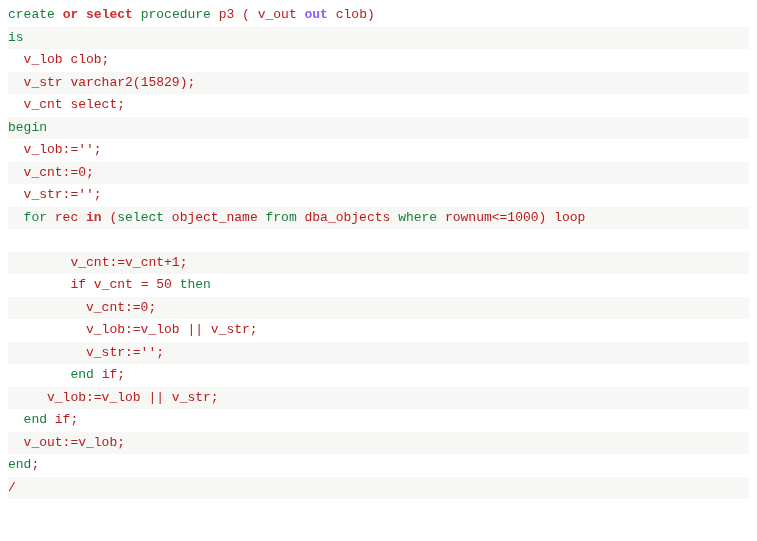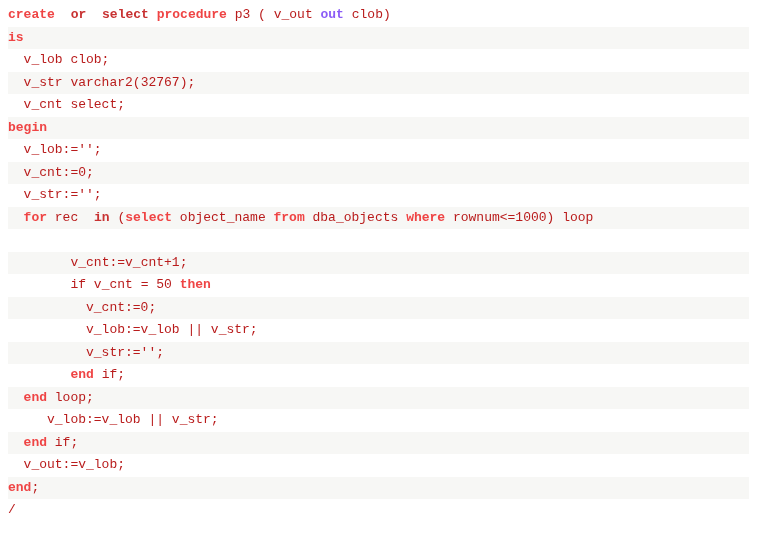--- a/index.html
+++ b/index.html
@@ -15,45 +15,44 @@
   .code-block {
     padding: 4px 8px;
   }
   .line {
     white-space: pre;
     min-height: 22.5px;
   }
   .line:nth-child(even) {
     background: #f7f7f5;
   }
-  .kw-blue { color: #ef4444; font-weight: bold; }
-  .kw-red  { color: #c83232; font-weight: bold; margin-left: 8px; }
+  .kw-blue { color: #15803d; font-weight: normal; }
+  .kw-red  { color: #c83232; font-weight: bold; }
   .kw-teal { color: #8b5cf6; font-weight: bold; }
   .plain   { color: #b91c1c; }
 </style>
 </head>
 <body>
 
 <div class="code-block" id="code-root">
     <div class="line"><span class="plain"></span><span class="kw-blue">create</span><span class="plain"> </span><span class="kw-red">or</span><span class="plain"> </span><span class="kw-red">select</span><span class="plain"> </span><span class="kw-blue">procedure</span><span class="plain"> p3 ( v_out </span><span class="kw-teal">out</span><span class="plain"> clob)</span></div>
     <div class="line"><span class="plain"></span><span class="kw-blue">is</span></div>
     <div class="line"><span class="plain">  </span><span class="plain">v_lob clob;</span></div>
-    <div class="line"><span class="plain">  </span><span class="plain">v_str varchar2(32767);</span></div>
+    <div class="line"><span class="plain">  </span><span class="plain">v_str varchar2(15829);</span></div>
     <div class="line"><span class="plain">  </span><span class="plain">v_cnt select;</span></div>
     <div class="line"><span class="plain"></span><span class="kw-blue">begin</span></div>
     <div class="line"><span class="plain">  </span><span class="plain">v_lob:='';</span></div>
     <div class="line"><span class="plain">  </span><span class="plain">v_cnt:=0;</span></div>
     <div class="line"><span class="plain">  </span><span class="plain">v_str:='';</span></div>
     <div class="line"><span class="plain">  </span><span class="kw-blue">for</span><span class="plain"> rec </span><span class="kw-red">in</span><span class="plain"> (</span><span class="kw-blue">select</span><span class="plain"> object_name </span><span class="kw-blue">from</span><span class="plain"> dba_objects </span><span class="kw-blue">where</span><span class="plain"> rownum&lt;=1000) loop</span></div>
     <div class="line"><span class="plain">        </span></div>
     <div class="line"><span class="plain">        </span><span class="plain">v_cnt:=v_cnt+1;</span></div>
     <div class="line"><span class="plain">        </span><span class="plain">if v_cnt = 50 </span><span class="kw-blue">then</span></div>
     <div class="line"><span class="plain">          </span><span class="plain">v_cnt:=0;</span></div>
     <div class="line"><span class="plain">          </span><span class="plain">v_lob:=v_lob || v_str;</span></div>
     <div class="line"><span class="plain">          </span><span class="plain">v_str:='';</span></div>
     <div class="line"><span class="plain">        </span><span class="kw-blue">end</span><span class="plain"> if;</span></div>
-    <div class="line"><span class="plain">  </span><span class="kw-blue">end</span><span class="plain"> loop;</span></div>
     <div class="line"><span class="plain">     </span><span class="plain">v_lob:=v_lob || v_str;</span></div>
     <div class="line"><span class="plain">  </span><span class="kw-blue">end</span><span class="plain"> if;</span></div>
     <div class="line"><span class="plain">  </span><span class="plain">v_out:=v_lob;</span></div>
     <div class="line"><span class="plain"></span><span class="kw-blue">end</span><span class="plain">;</span></div>
     <div class="line"><span class="plain"></span><span class="plain">/</span></div>
   </div>
 
 </body></html>

